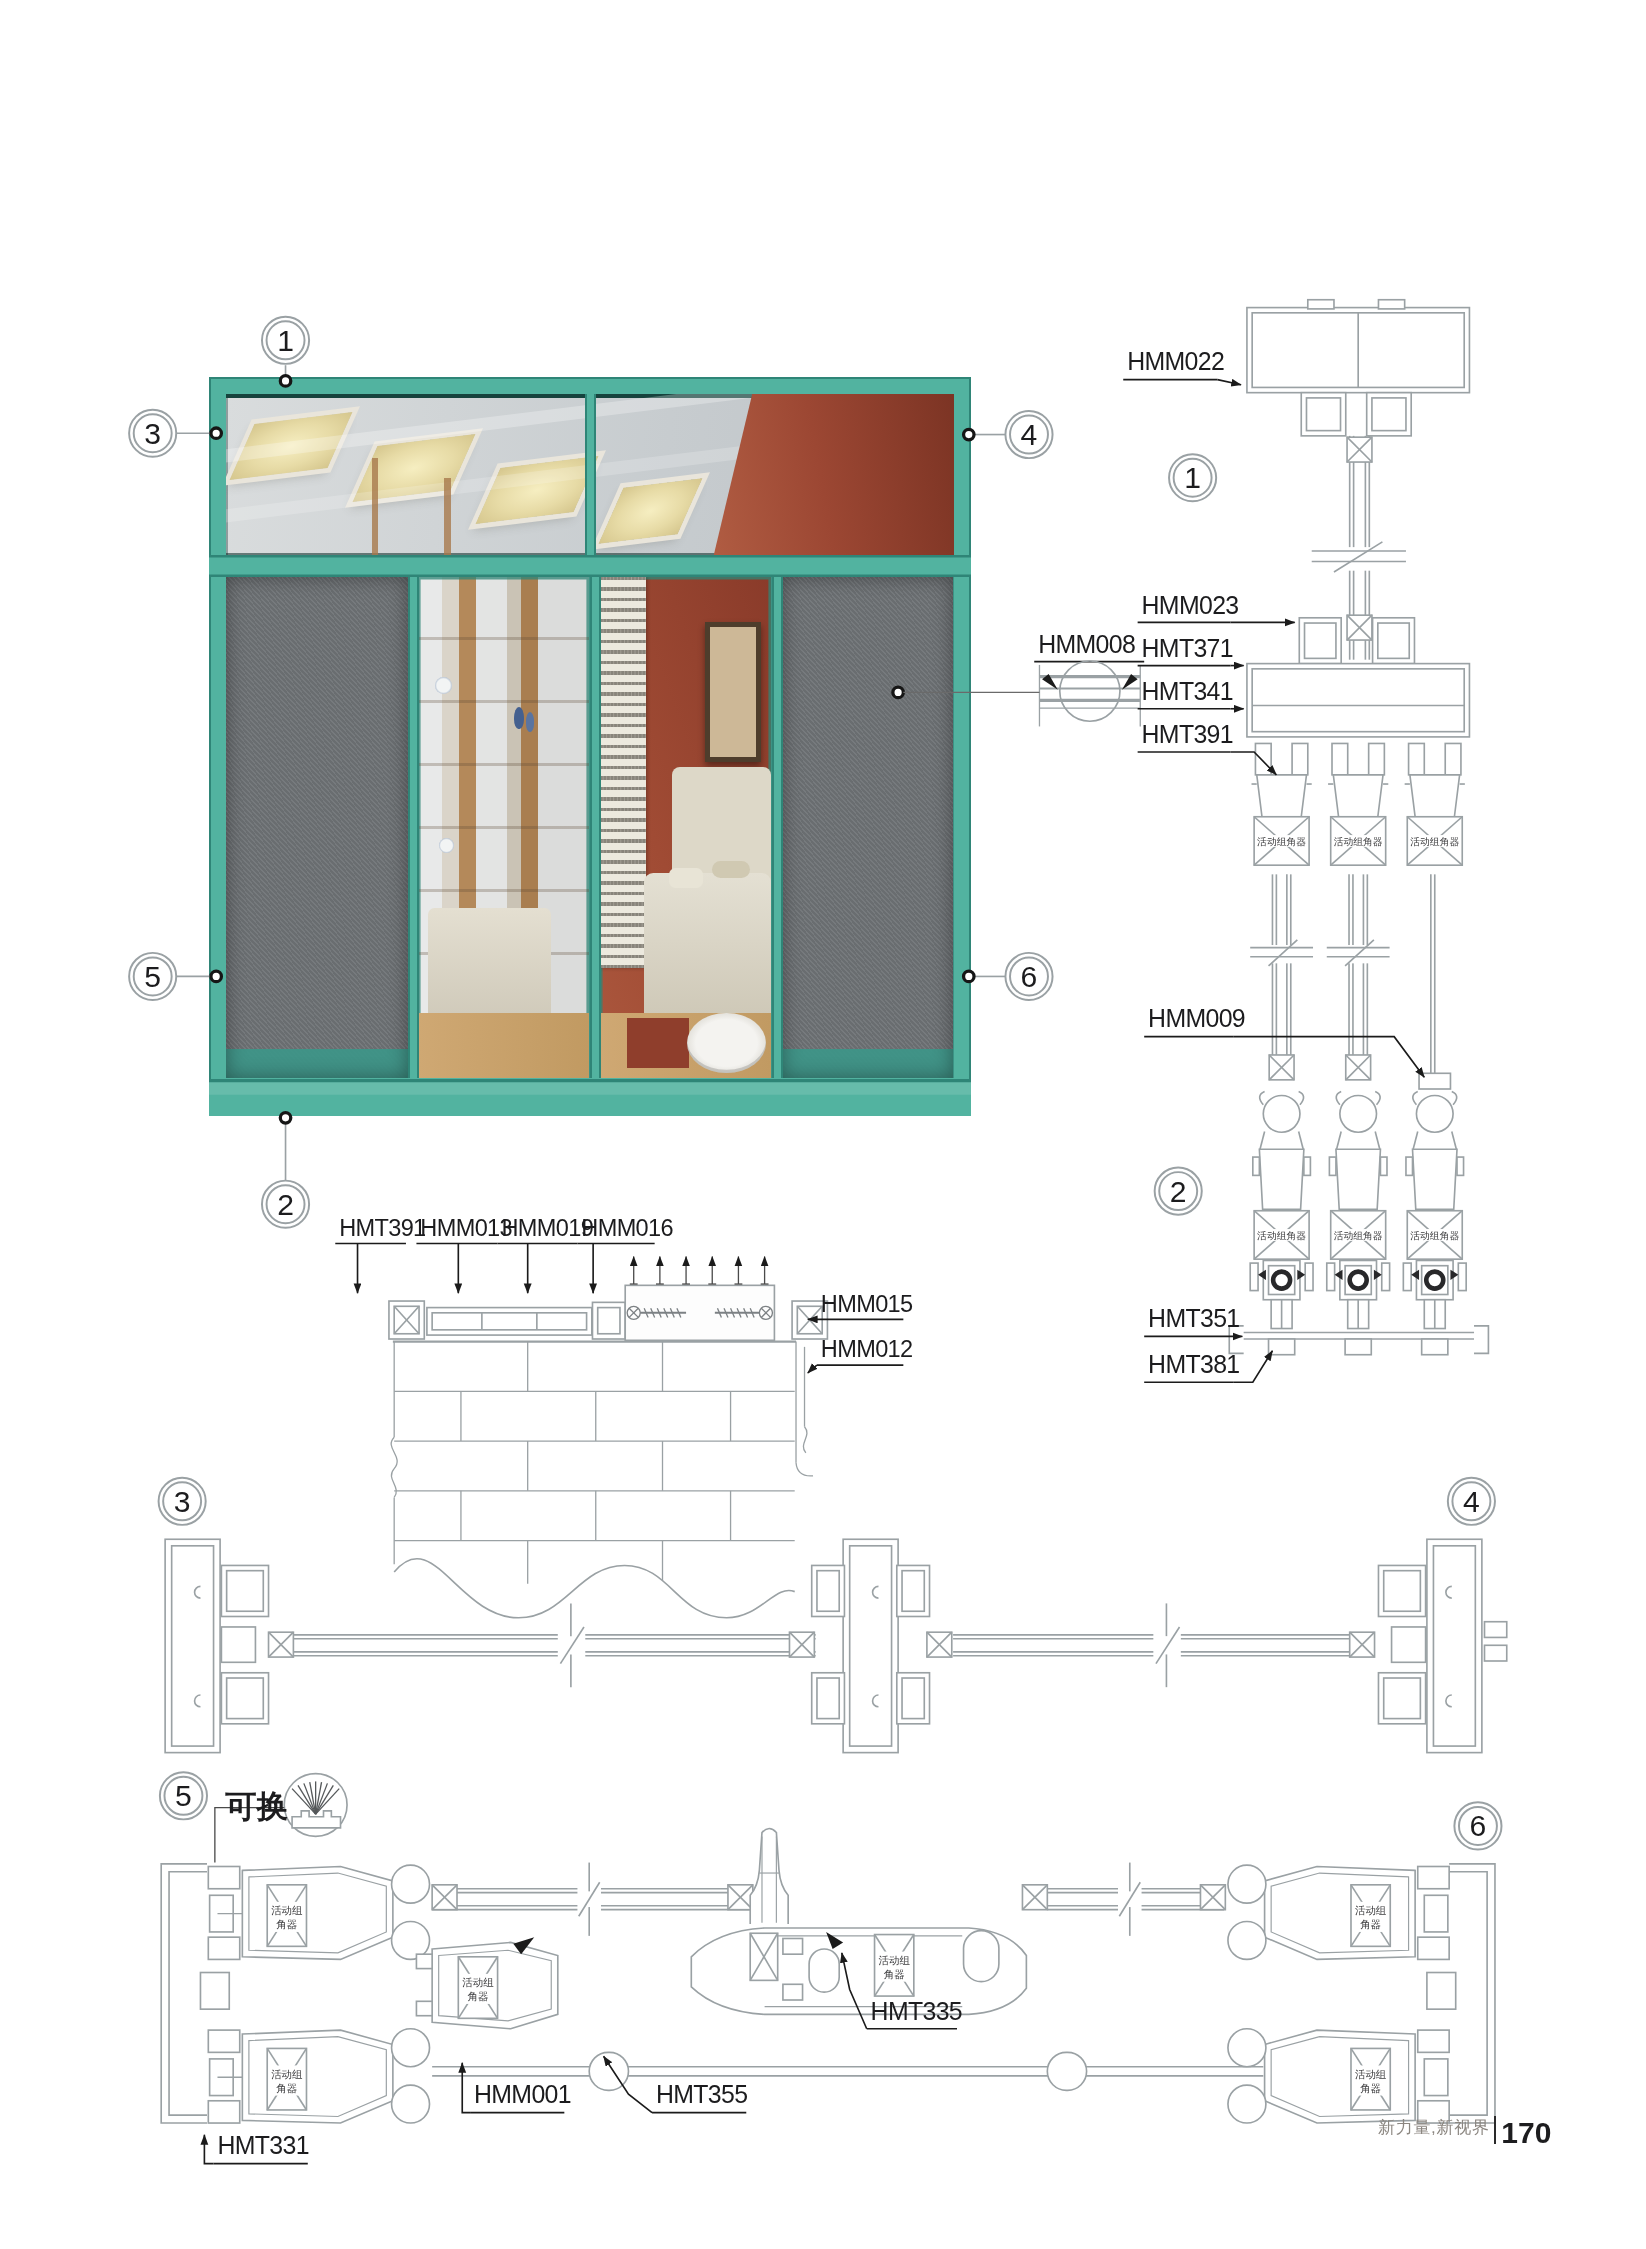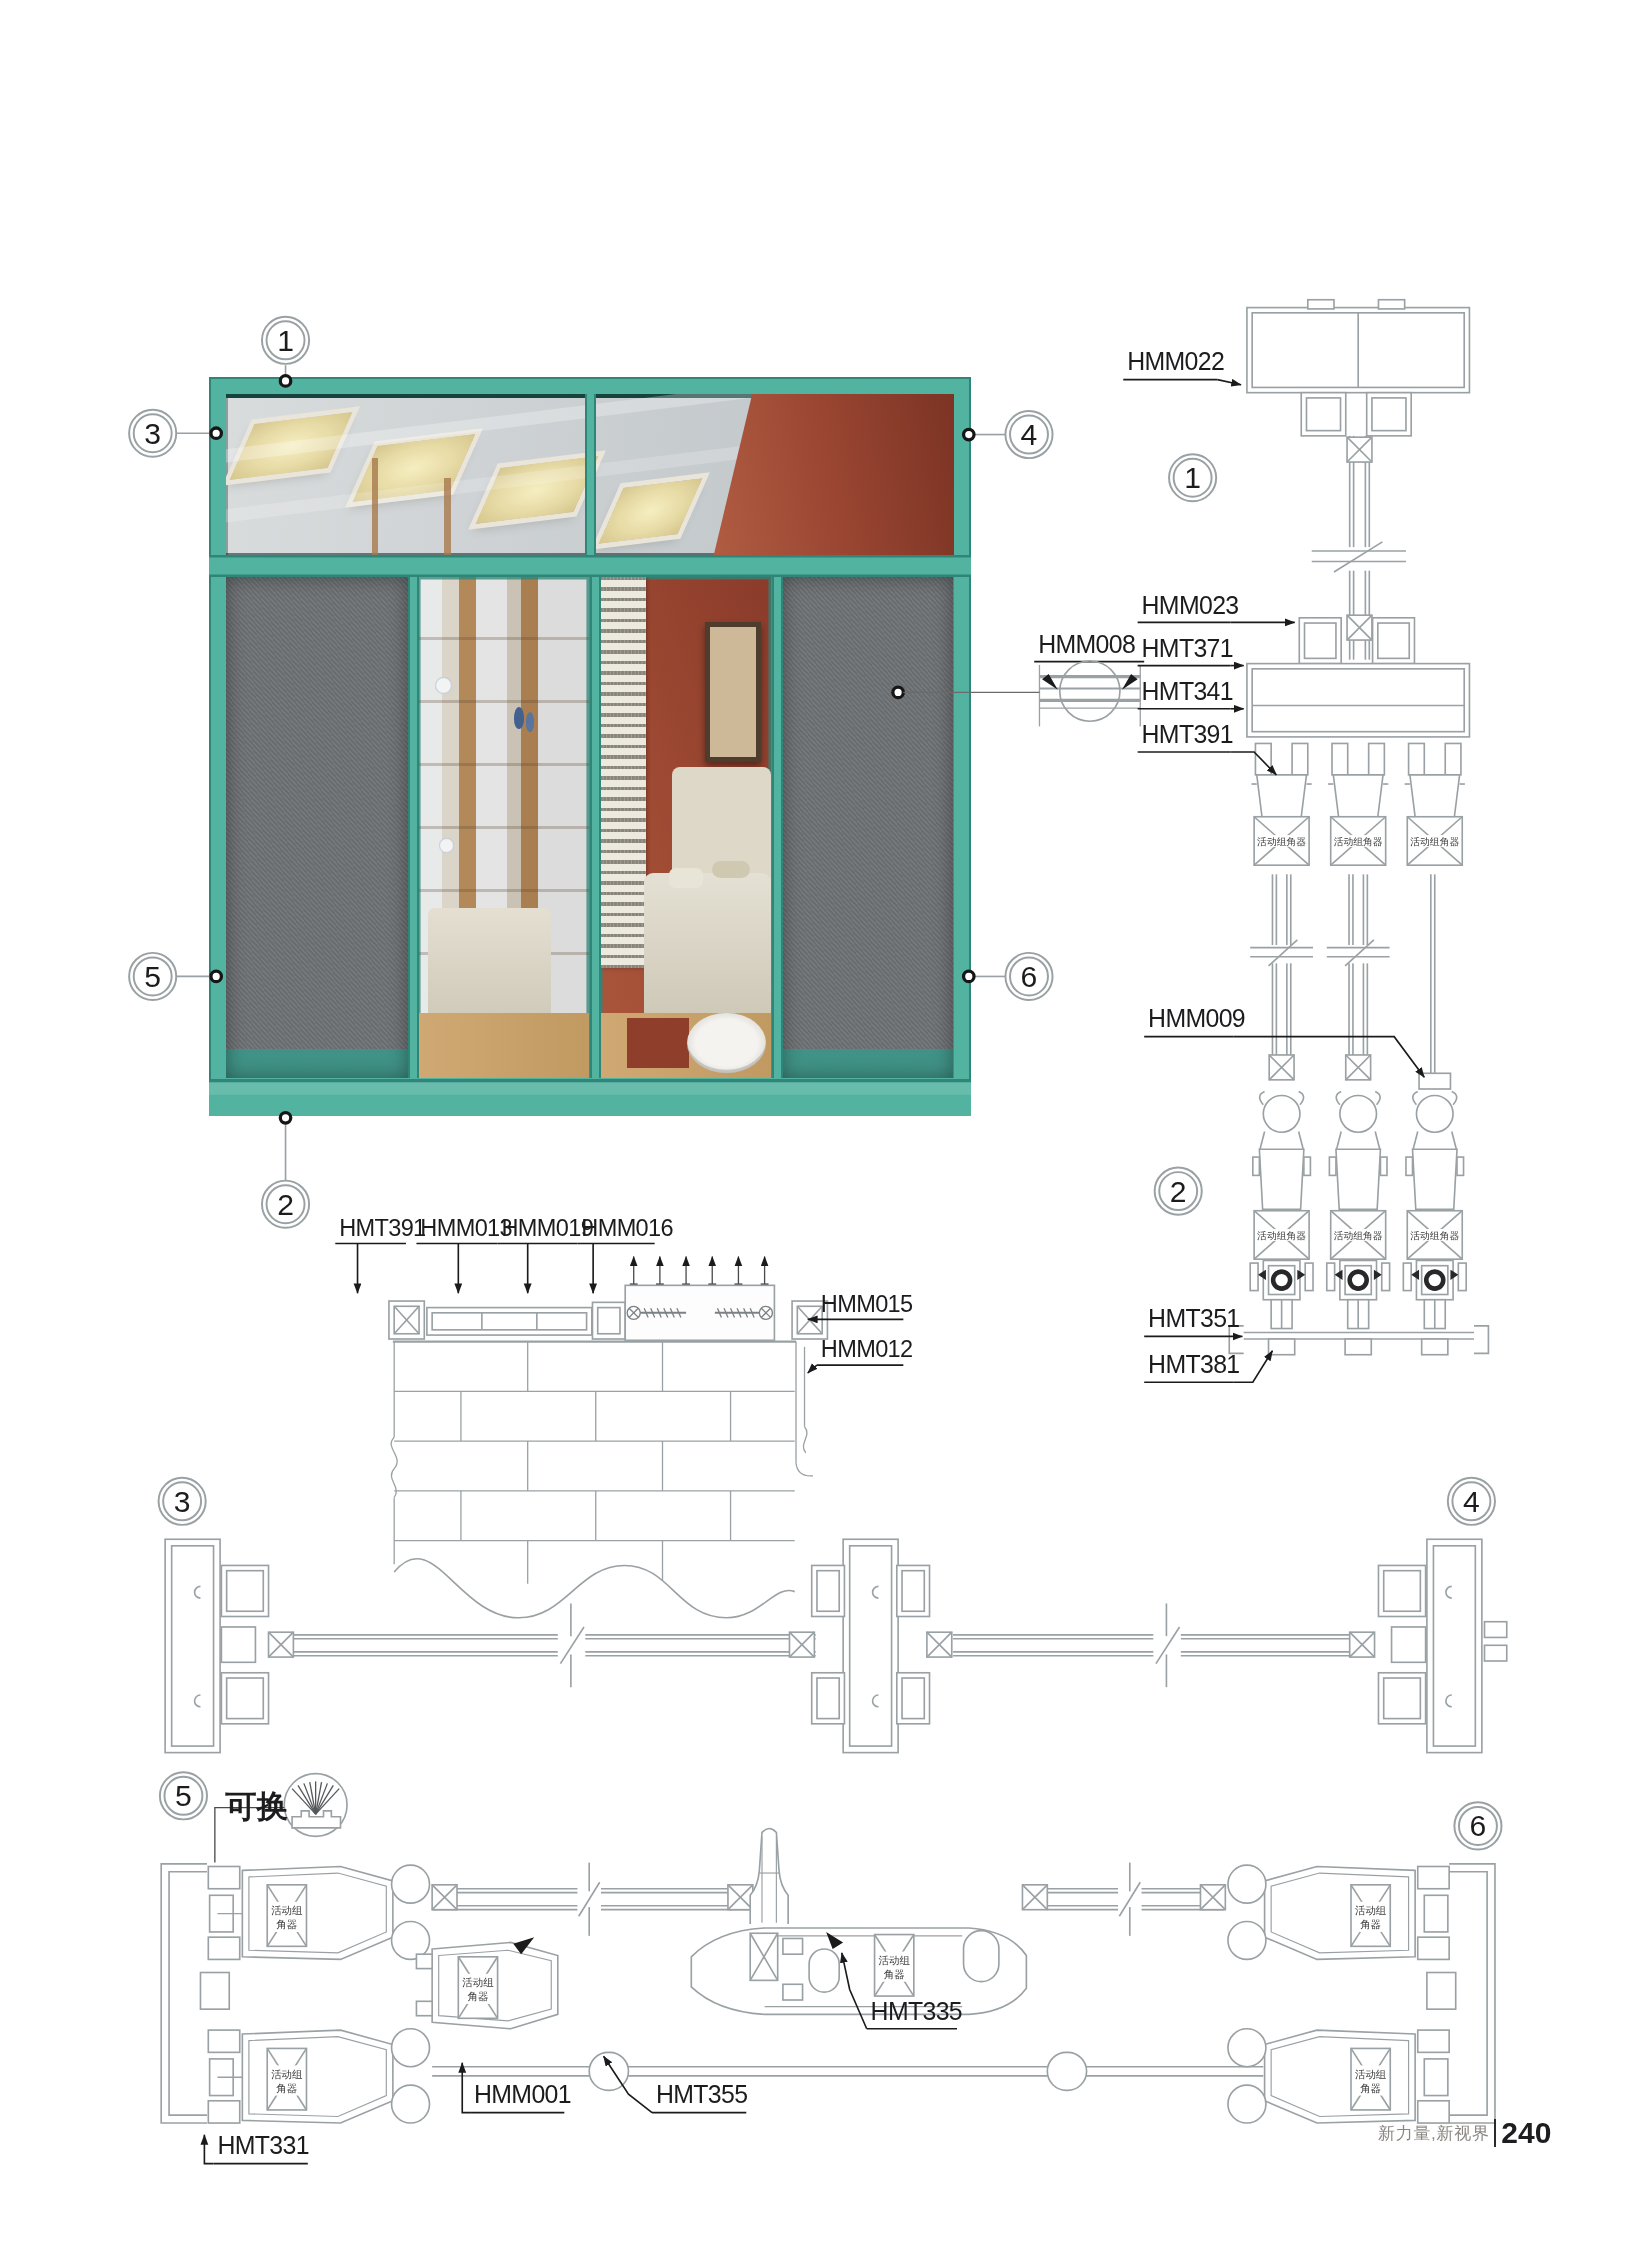--- a/index.html
+++ b/index.html
@@ -57,21 +57,21 @@
   
   svg.overlay{position:absolute;left:0;top:0;z-index:10;}
   svg text{font-family:"Liberation Sans",sans-serif;fill:#1c1c1e;}
   .lbl{font-size:38px;letter-spacing:-1px;}
   .lbl-s{font-size:36px;letter-spacing:-1px;}
   .cnum{font-size:46px;}
   .tiny{font-size:15px;fill:#3c3c3e;}
   .tinyh{font-size:16px;fill:#3c3c3e;}
   .swap{font-size:48px;font-weight:700;}
   
-  .footer{position:absolute;left:1378px;top:2116px;display:flex;align-items:center;z-index:12;}
+  .footer{position:absolute;left:1378px;top:2116px;display:flex;align-items:flex-start;z-index:12;}
   .footer .brand{font-size:17px;color:#8b8680;letter-spacing:0.7px;}
   .footer .bar{width:2.6px;height:27.5px;background:#2a2a2a;margin:0 5.2px 0 3.9px;}
   .footer .pageno{font-size:30px;font-weight:700;color:#1d1d1f;}
 </style>
 </head>
 <body>
 
 <div class="page">
 
   <div class="elev">
@@ -599,17 +599,17 @@
       <polyline points="996,3228 960,3200 922,3142" fill="none" stroke="#1b1b1b" stroke-width="2.5" marker-end="url(#arr)"></polyline>
       <text x="1330" y="3086" class="lbl">HMT335</text>
       <line x1="1324" y1="3100" x2="1462" y2="3100" stroke="#1b1b1b" stroke-width="2.5"></line>
       <polyline points="1324,3100 1298,3040 1286,2984" fill="none" stroke="#1b1b1b" stroke-width="2.5" marker-end="url(#arr)"></polyline>
     </g>
   </svg>
 
   <div class="footer">
     <span class="brand">新力量,新视界</span>
     <span class="bar"></span>
-    <span class="pageno">240</span>
+    <span class="pageno">170</span>
   </div>
 
 </div>
 
 
 </body></html>

